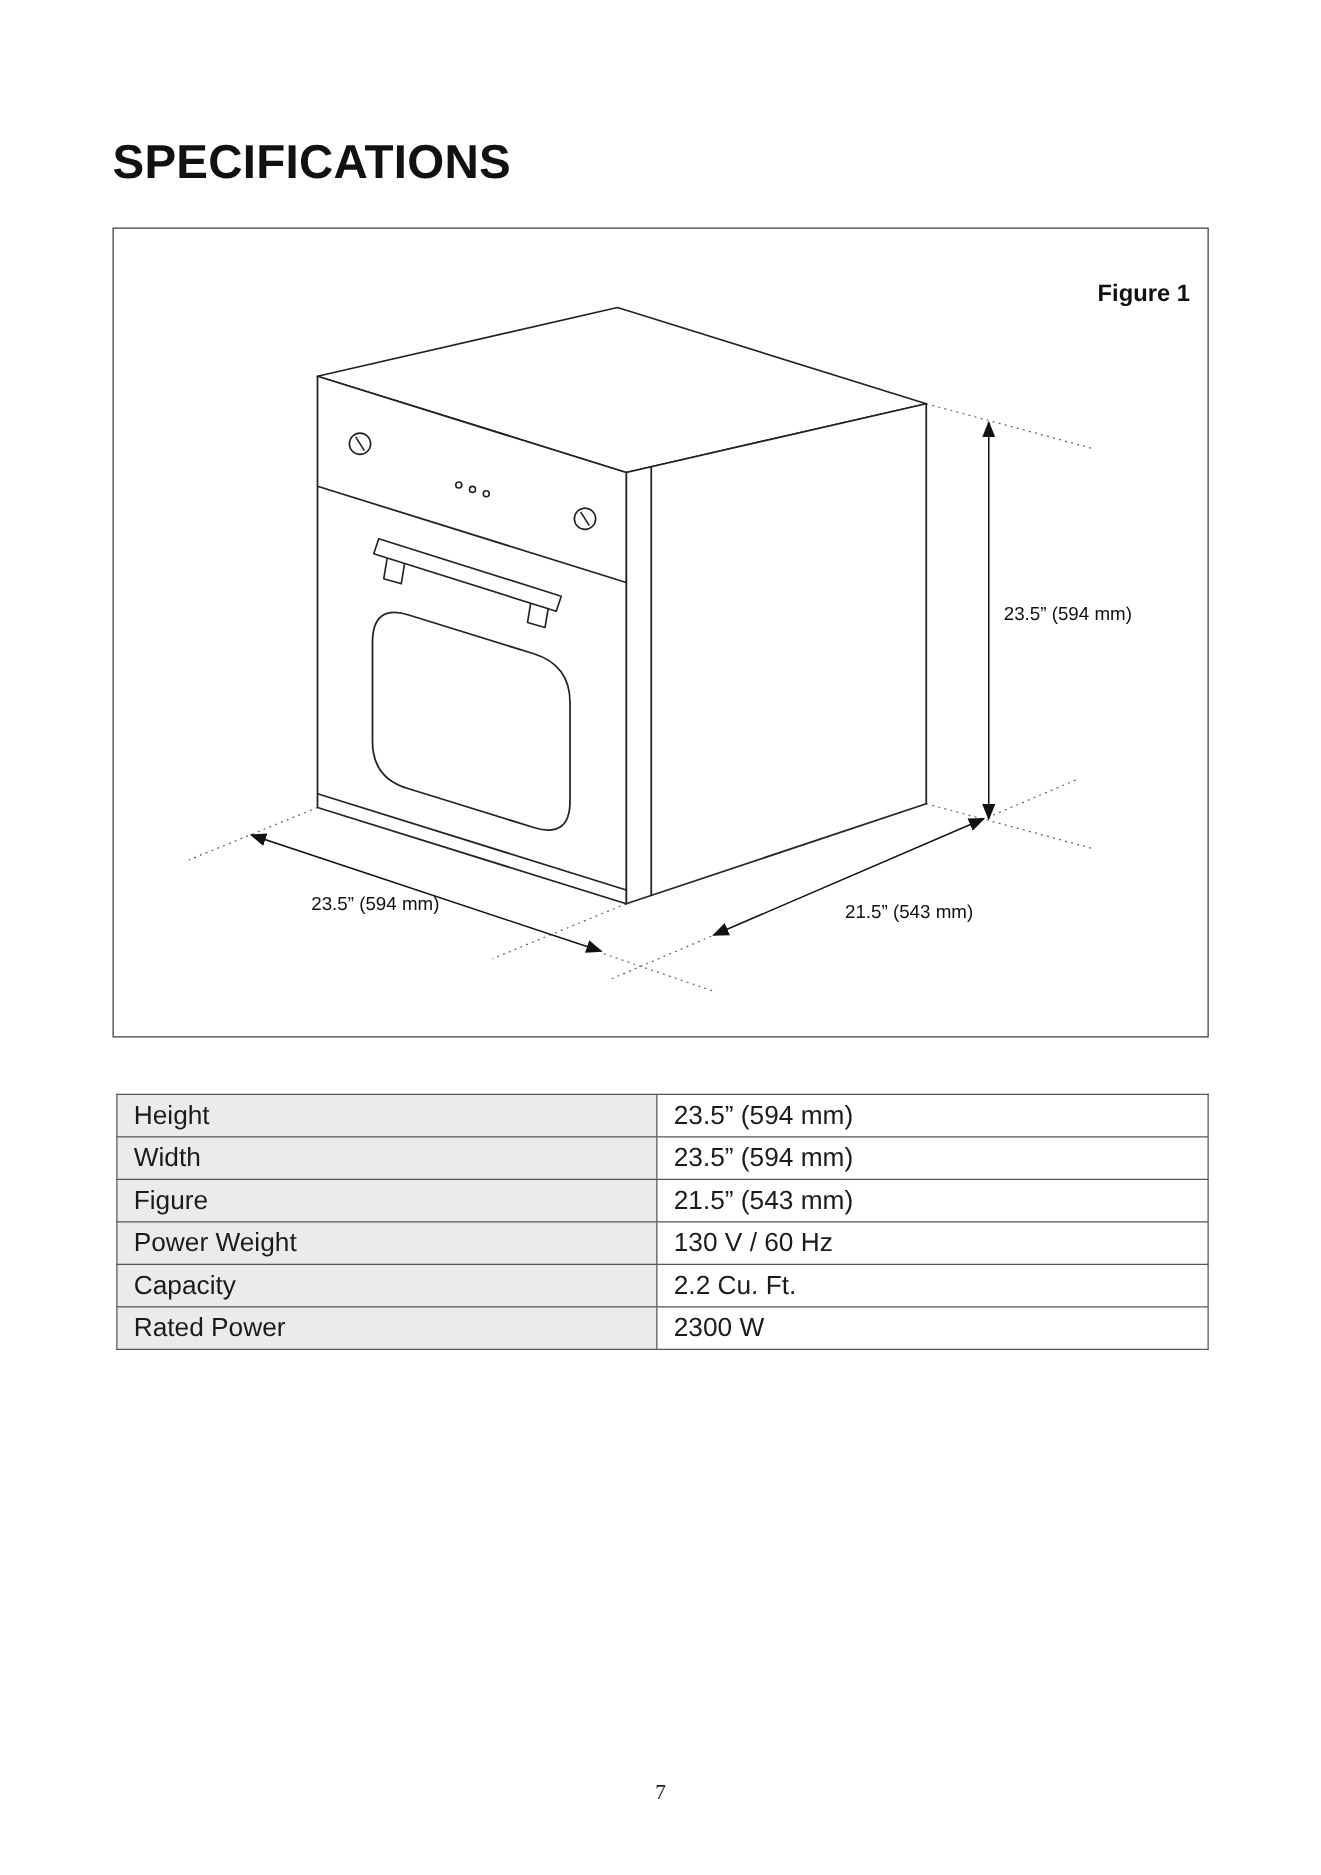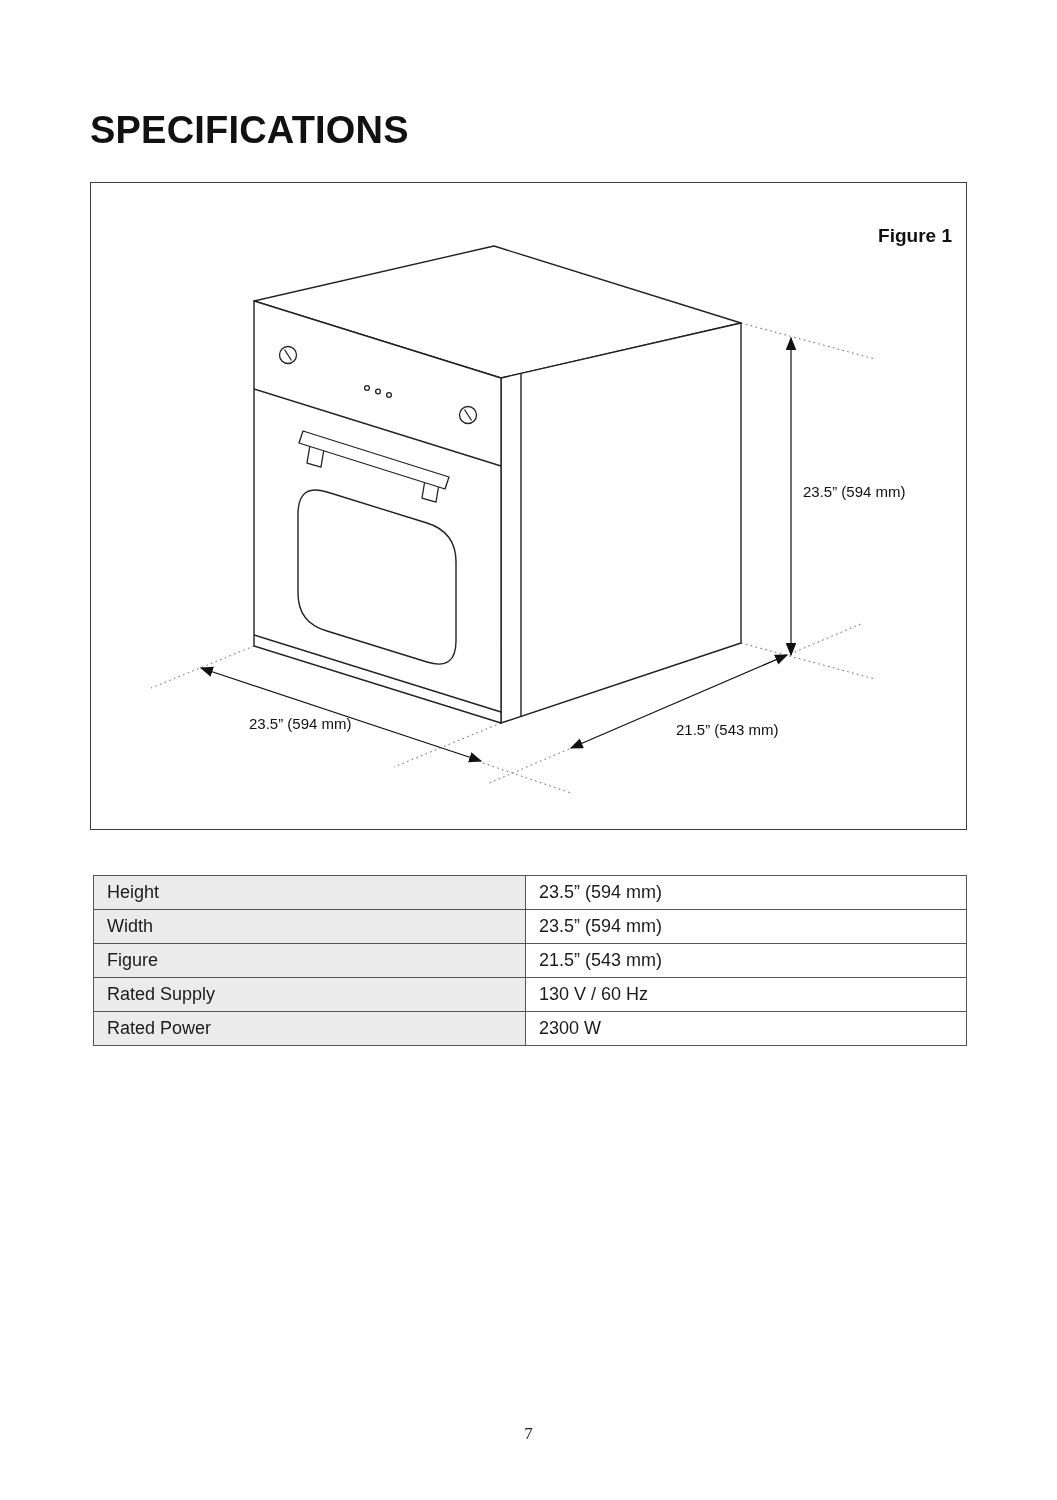--- a/index.html
+++ b/index.html
@@ -59,21 +59,21 @@
   .dim-height { left: 712px; top: 300px; }
   .dim-width  { left: 158px; top: 532px; }
   .dim-depth  { left: 585px; top: 538px; }
 
   table.specs {
     position: absolute;
     left: 93px;
     top: 875px;
     width: 874px;
     border-collapse: collapse;
-    font-size: 18px;
+    font-size: 21px;
     color: #1b1b1b;
   }
   table.specs td {
     border: 1px solid #555;
     height: 33px;
     padding: 0 8px 0 13px;
     vertical-align: middle;
   }
   td.spec-label-cell {
     width: 410px;
@@ -173,22 +173,26 @@
     </tr>
     <tr>
       <td class="spec-label-cell">Width</td>
       <td class="spec-value-cell">23.5” (594 mm)</td>
     </tr>
     <tr>
       <td class="spec-label-cell">Figure</td>
       <td class="spec-value-cell">21.5” (543 mm)</td>
     </tr>
     <tr>
-      <td class="spec-label-cell">Rated Supply</td>
+      <td class="spec-label-cell">Power Weight</td>
       <td class="spec-value-cell">130 V / 60 Hz</td>
+    </tr>
+    <tr>
+      <td class="spec-label-cell">Capacity</td>
+      <td class="spec-value-cell">2.2 Cu. Ft.</td>
     </tr>
     <tr>
       <td class="spec-label-cell">Rated Power</td>
       <td class="spec-value-cell">2300 W</td>
     </tr>
   </tbody>
 </table>
 
 <div class="page-number">7</div>
 

